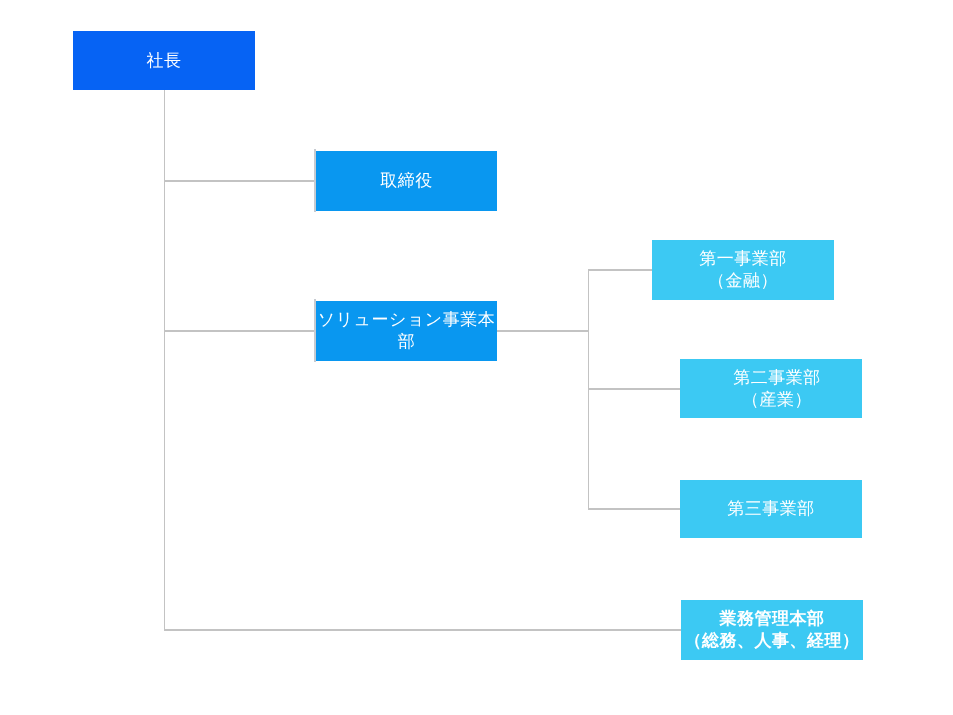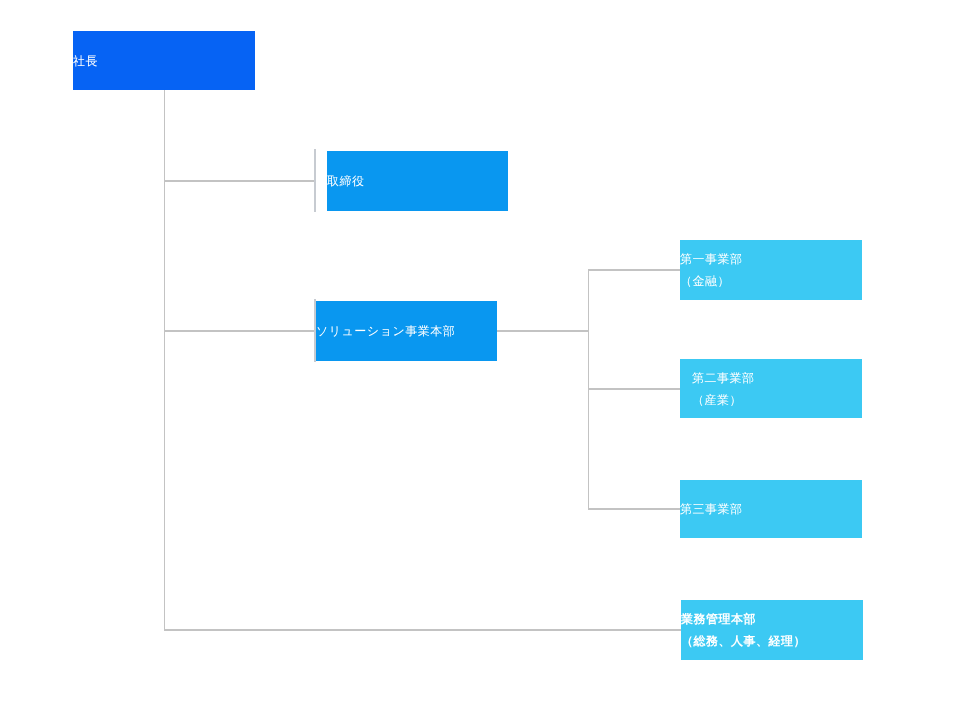--- a/index.html
+++ b/index.html
@@ -15,36 +15,36 @@
     position: relative;
     width: 953px;
     height: 715px;
     background: #ffffff;
   }
   .node {
     position: absolute;
     display: flex;
     flex-direction: column;
     justify-content: center;
-    align-items: flex-start;
+    align-items: center;
     text-align: center;
     color: #ffffff;
-    font-size: 12px;
+    font-size: 17px;
     line-height: 22px;
     letter-spacing: 0.5px;
     box-sizing: border-box;
   }
   .lv1 { background: #0663f4; }
   .lv2 { background: #0997f0; }
   .lv3 { background: #3cc9f3; }
 
   .n-president { left: 73px;  top: 31px;  width: 182px; height: 59px; }
-  .n-director  { left: 316px; top: 151px; width: 181px; height: 60px; margin-left: 11px; }
+  .n-director  { left: 316px; top: 151px; width: 181px; height: 60px; }
   .n-solution  { left: 316px; top: 301px; width: 181px; height: 60px; }
-  .n-div1      { left: 680px; top: 240px; width: 182px; height: 60px; }
+  .n-div1      { left: 652px; top: 240px; width: 182px; height: 60px; }
   .n-div2      { left: 680px; top: 359px; width: 182px; height: 59px; padding-left: 12px; }
   .n-div3      { left: 680px; top: 480px; width: 182px; height: 58px; }
   .n-admin     { left: 681px; top: 600px; width: 182px; height: 60px; font-weight: bold; }
 
   .hline, .vline {
     position: absolute;
     background: #c3c3c3;
   }
   .hline { height: 1.5px; }
   .vline { width: 1.5px; }

